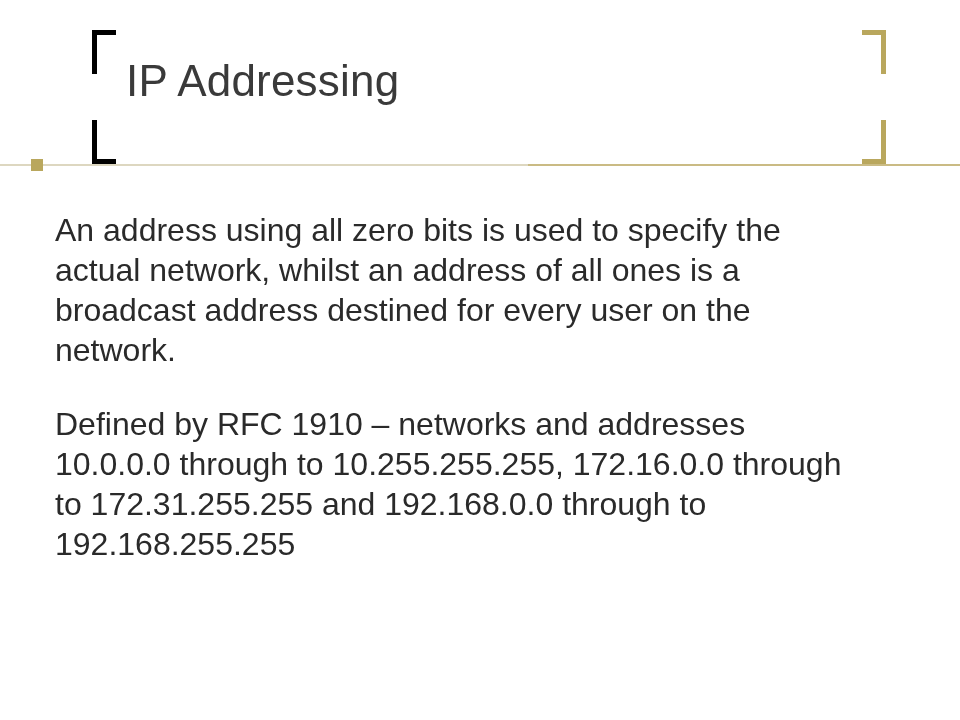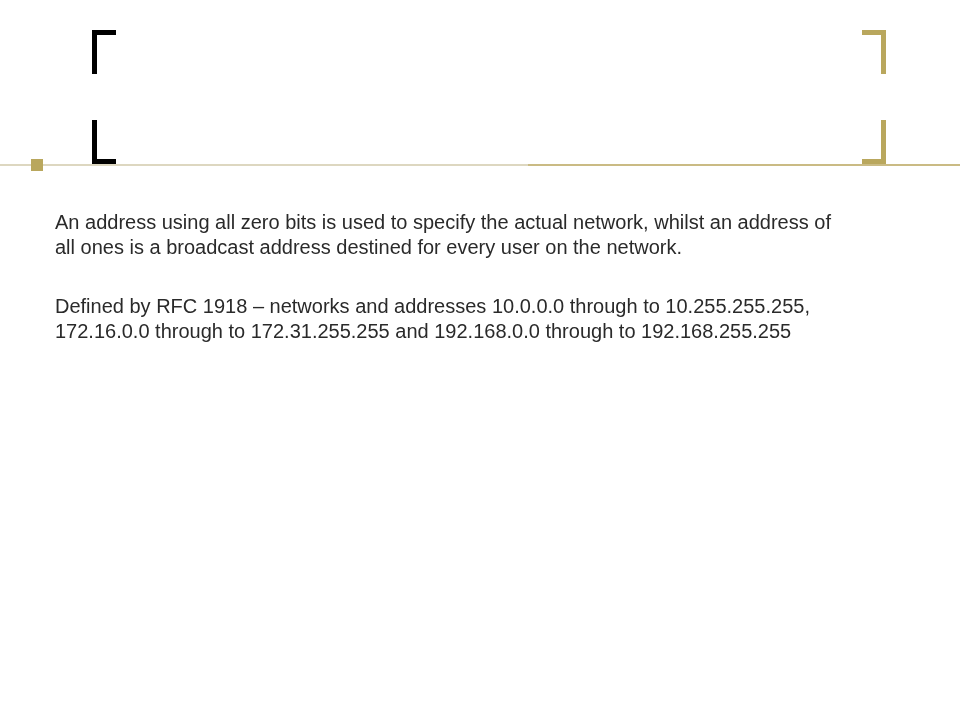--- a/index.html
+++ b/index.html
@@ -66,40 +66,41 @@
     font-size: 44px;
     letter-spacing: 0.2px;
     color: #3a3a3a;
   }
 
   .body {
     position: absolute;
     left: 55px;
     top: 210px;
     width: 800px;
-    font-size: 20px;
+    font-size: 32px;
     line-height: 1.25;
     color: #2a2a2a;
   }
   .body p {
     margin: 0 0 34px 0;
   }
 </style>
 </head>
 <body>
 
 <div class="slide">
 
   <div class="corner tl"></div>
   <div class="corner tr"></div>
   <div class="corner bl"></div>
   <div class="corner br"></div>
 
   <div class="rule"></div>
   <div class="tick"></div>
 
+  <h1 class="title">IP Addressing</h1>
 
   <div class="body">
     <p>An address using all zero bits is used to specify the actual network, whilst an address of all ones is a broadcast address destined for every user on the network.</p>
-    <p>Defined by RFC 1918 – networks and addresses 10.0.0.0 through to 10.255.255.255, 172.16.0.0 through to 172.31.255.255 and 192.168.0.0 through to 192.168.255.255</p>
+    <p>Defined by RFC 1910 – networks and addresses 10.0.0.0 through to 10.255.255.255, 172.16.0.0 through to 172.31.255.255 and 192.168.0.0 through to 192.168.255.255</p>
   </div>
 
 </div>
 
 </body></html>

